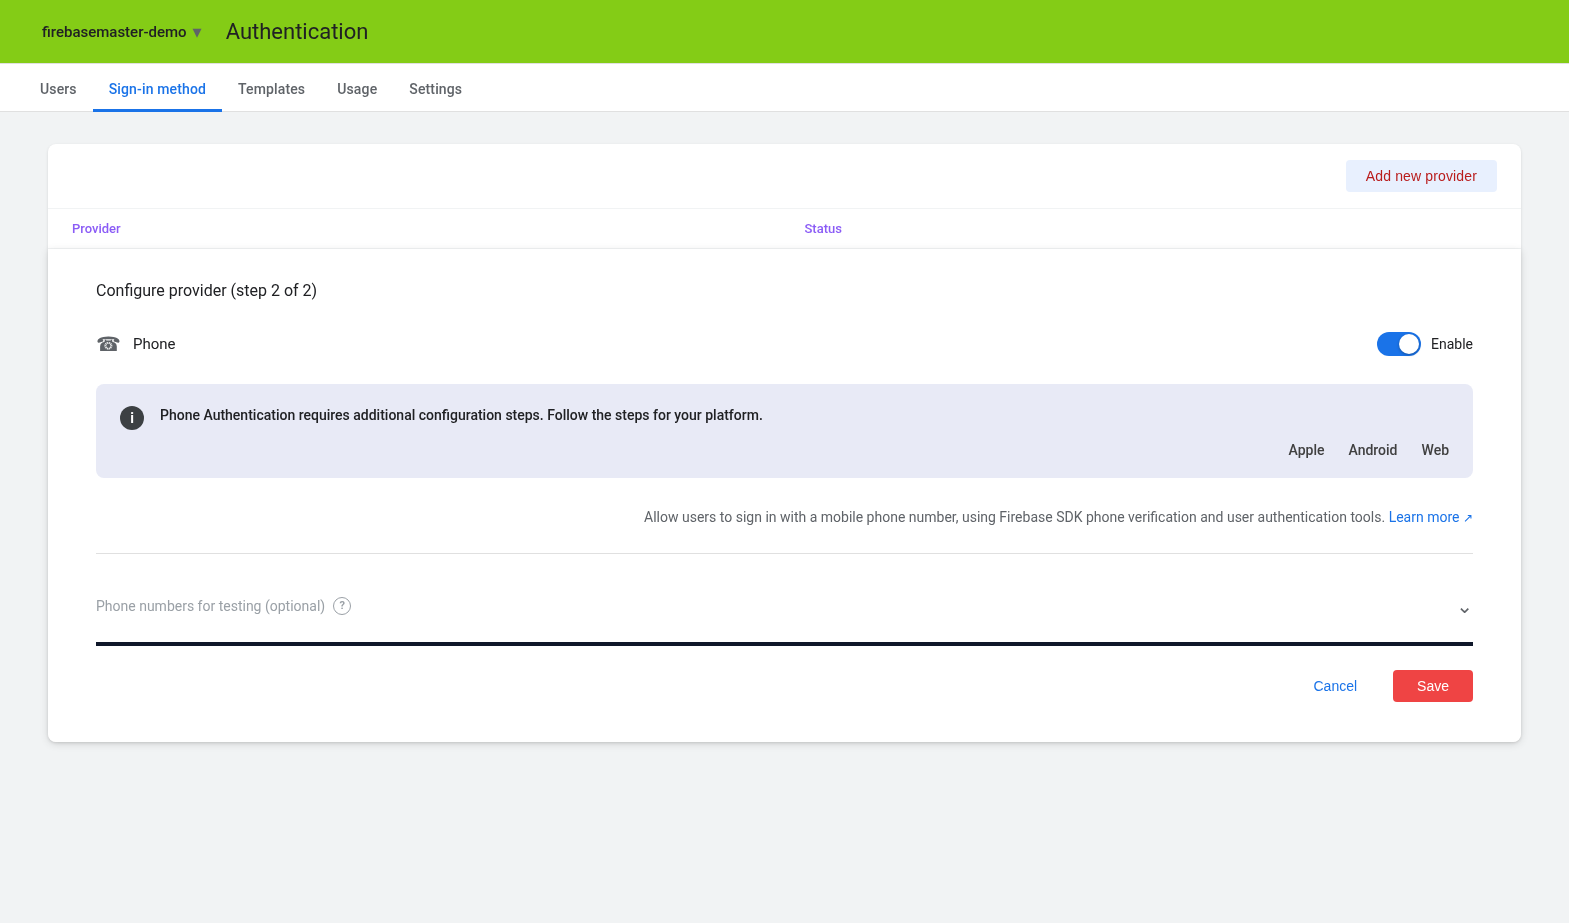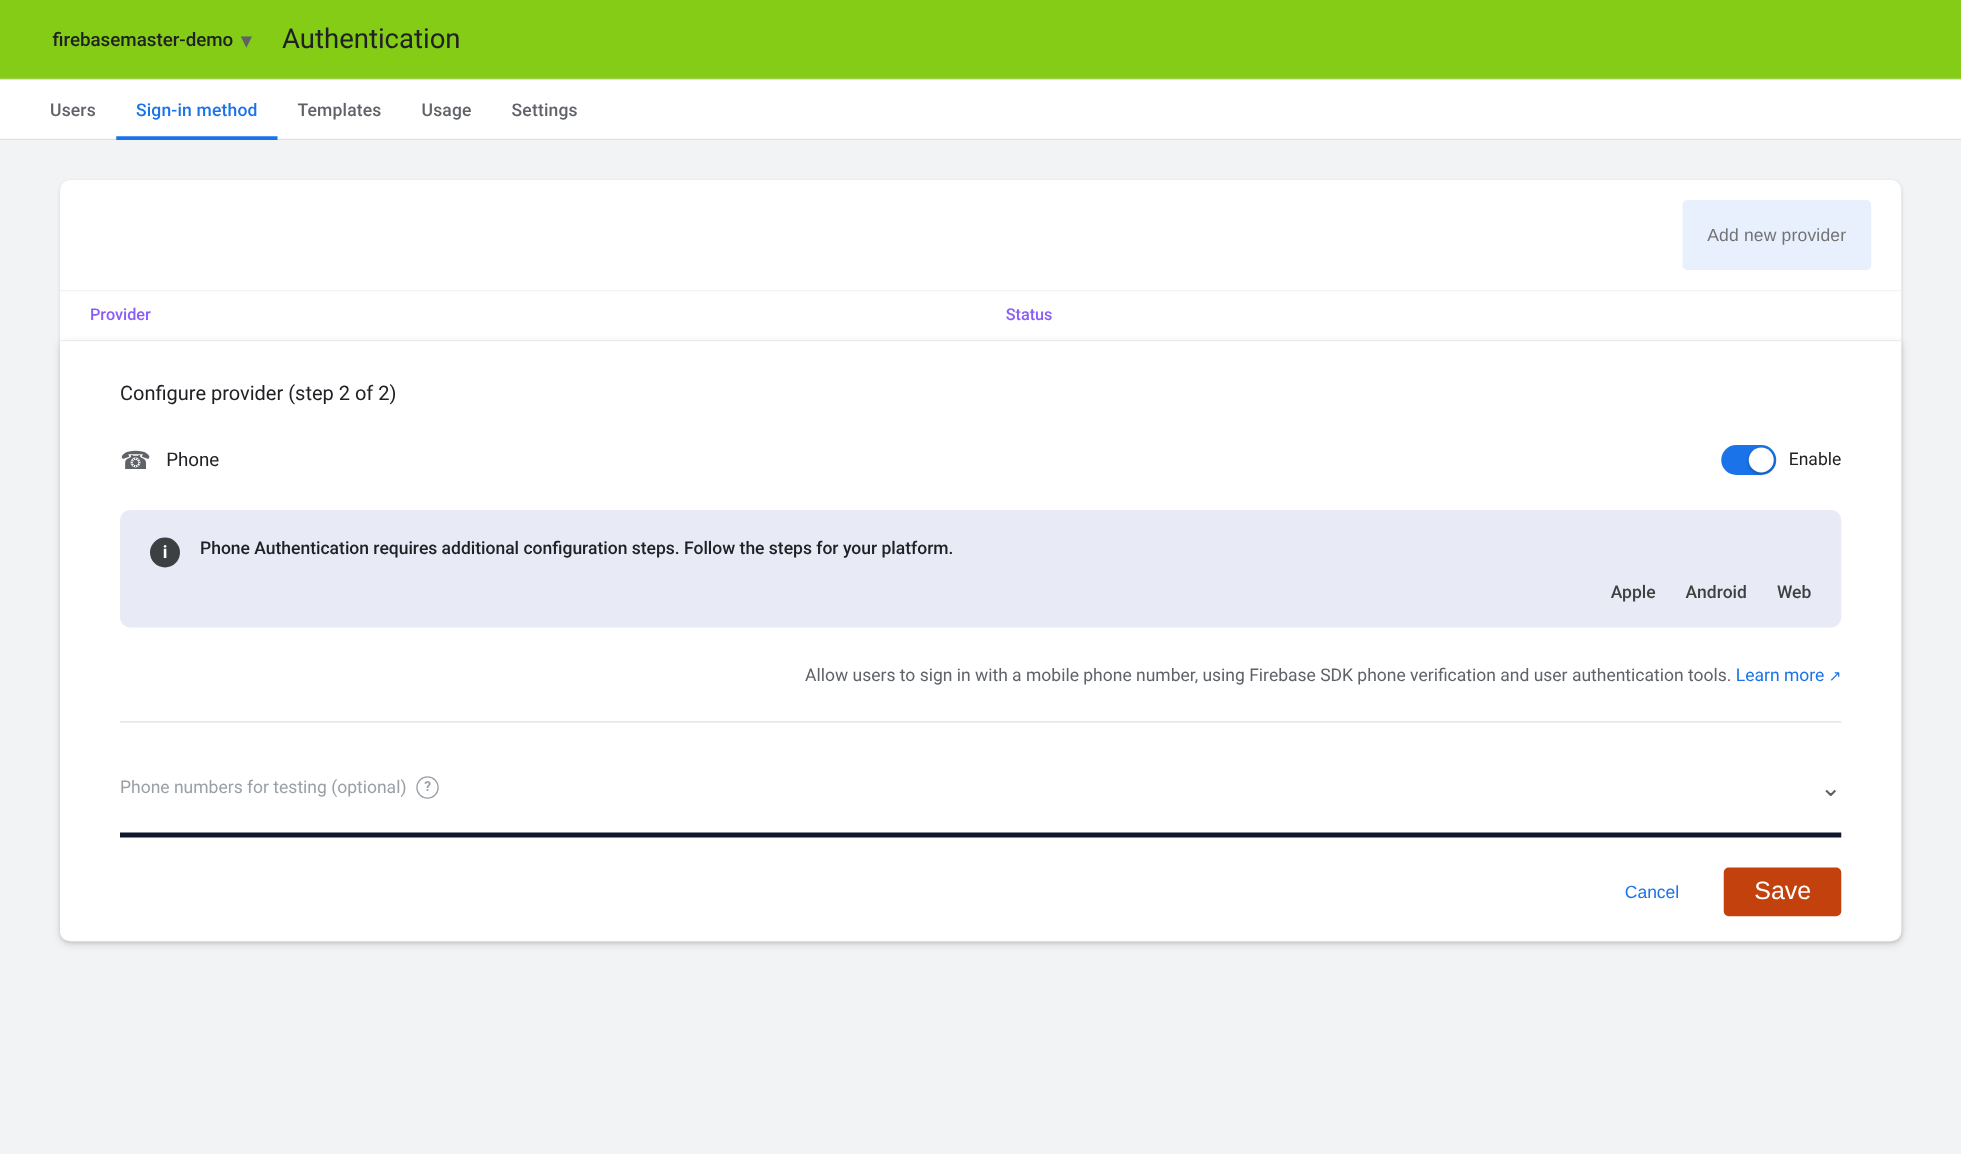--- a/index.html
+++ b/index.html
@@ -81,44 +81,44 @@
       position: relative;
     }
     .provider-card-header {
       display: flex;
       justify-content: flex-end;
       padding: 16px 24px;
       border-bottom: 1px solid #f1f3f4;
     }
     .add-provider-btn {
       background: #e8f0fe;
-      color: #737373;
+      color: #b91c1c;
       border: none;
       border-radius: 4px;
-      padding: 20px 20px;
+      padding: 8px 20px;
       font-size: 14px;
       font-weight: 500;
       cursor: pointer;
       letter-spacing: 0.01em;
     }
     .table-headers {
       display: flex;
       padding: 12px 24px;
       color: #8b5cf6;
       font-size: 13px;
       font-weight: 500;
       border-bottom: 1px solid #f1f3f4;
     }
     .col-provider { flex: 1; }
     .col-status { flex: 1; text-align: left; padding-left: 40px; }
     
     .configure-panel {
       background: #fff;
       border-radius: 0 0 8px 8px;
-      padding: 32px 48px 20px;
+      padding: 32px 48px 40px;
       margin-top: 0;
       box-shadow: 0 2px 8px rgba(0,0,0,0.12);
     }
     .configure-title {
       font-size: 16px;
       color: #202124;
       font-weight: 400;
       margin-bottom: 32px;
     }
     
@@ -283,26 +283,26 @@
       background: transparent;
       border: none;
       color: #1a73e8;
       font-size: 14px;
       font-weight: 500;
       padding: 8px 20px;
       cursor: pointer;
       border-radius: 4px;
     }
     .save-btn {
-      background: #c2410c;
+      background: #ef4444;
       color: #fff;
       border: none;
       border-radius: 4px;
       padding: 8px 24px;
-      font-size: 20px;
+      font-size: 14px;
       font-weight: 500;
       cursor: pointer;
     }
   </style>
 </head>
 <body>
 
 <div class="top-bar">
   <div class="project-name">
     <span>firebasemaster-demo</span>

